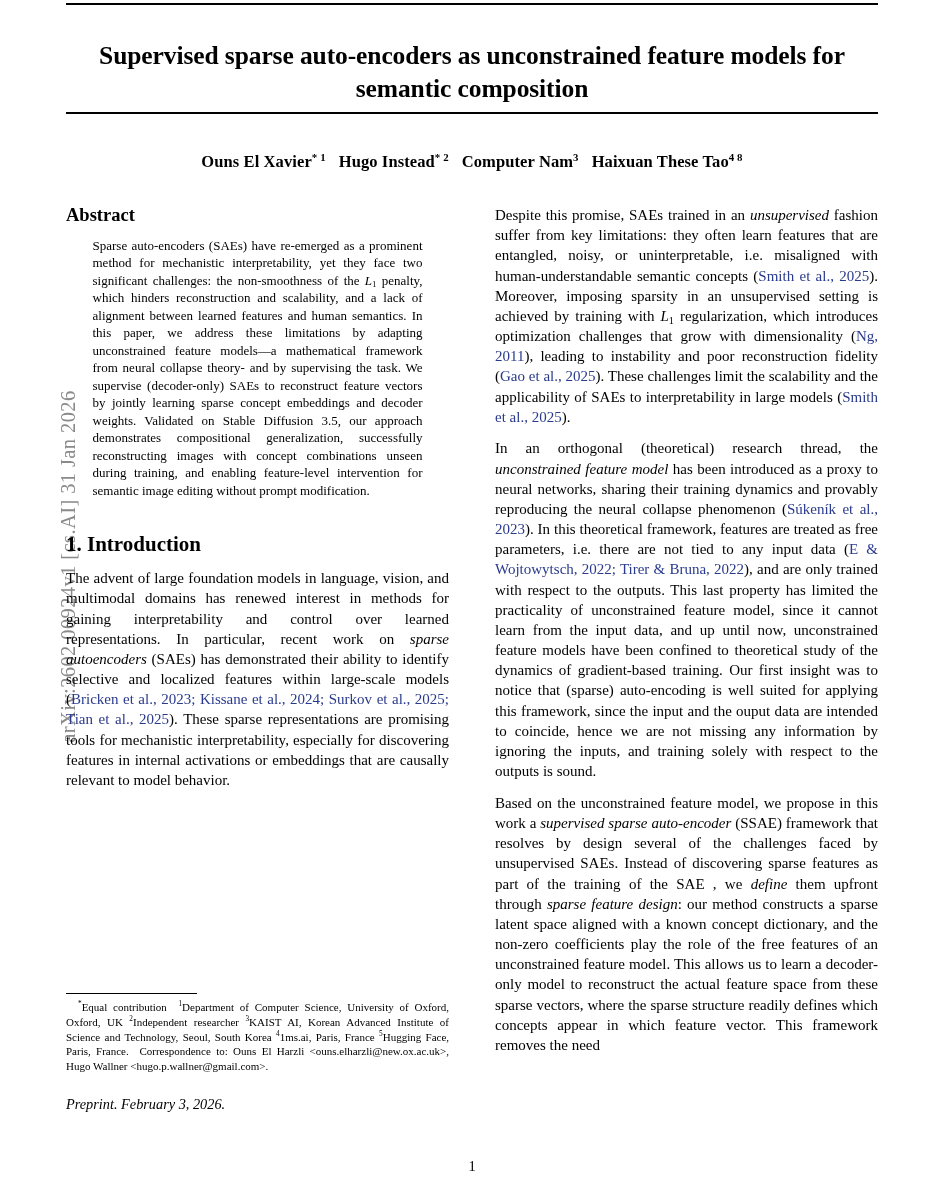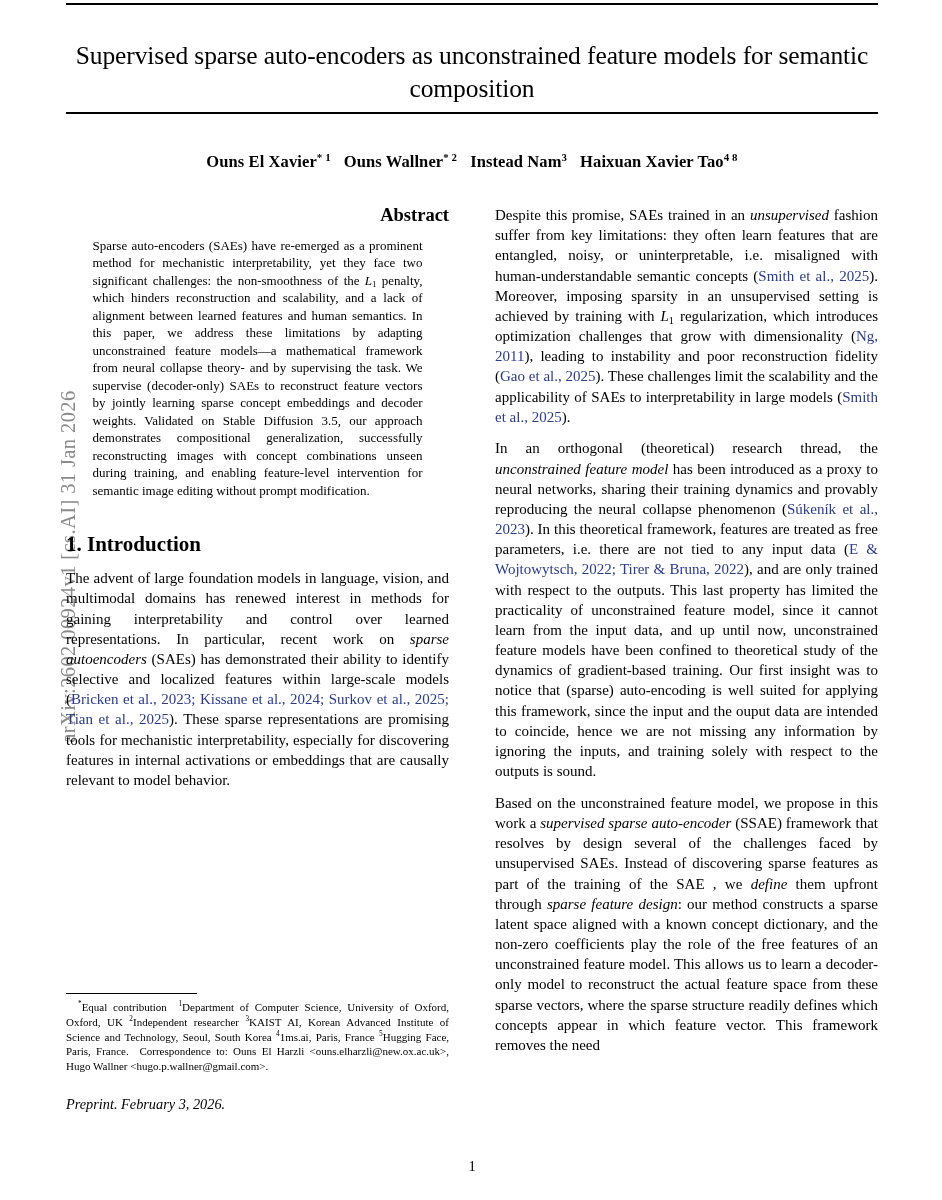--- a/index.html
+++ b/index.html
@@ -51,21 +51,21 @@
   .rule-top { position: absolute; top: 3px; left: 0; }
   .rule-under-title { position: absolute; top: 112px; left: 0; }
 
   .title {
     position: absolute;
     top: 22px;
     left: 0;
     width: 812px;
     text-align: center;
     font-size: 25.5px;
-    font-weight: normal;
+    font-weight: bold;
     line-height: 1.30;
     letter-spacing: -0.1px;
   }
 
   .authors {
     position: absolute;
     top: 152px;
     left: 0;
     width: 812px;
     text-align: center;
@@ -80,21 +80,21 @@
   
   .col {
     position: absolute;
     top: 205px;
     width: 383px;
   }
   .col-left  { left: 0px; }
   .col-right { left: 429px; }
 
   .abstract-head {
-    text-align: right;
+    text-align: left;
     font-size: 18.5px;
     font-weight: bold;
     margin: 0 0 11px 0;
   }
   .abstract-body {
     width: 330px;
     margin: 0 auto;
     font-size: 13px;
     line-height: 1.345;
     text-align: justify;
@@ -168,21 +168,21 @@
 
 <div class="page">
 
   <hr class="rule rule-top">
 
   <h1 class="title">Supervised sparse auto-encoders as unconstrained feature models for semantic composition</h1>
 
   <hr class="rule rule-under-title">
 
   <div class="authors">
-    <span><span>Ouns El Xavier</span><sup>* 1</sup></span><span class="sep"></span><span><span>Ouns Wallner</span><sup>* 2</sup></span><span class="sep"></span><span><span>Instead Nam</span><sup>3</sup></span><span class="sep"></span><span><span>Haixuan Xavier Tao</span><sup>4 8</sup></span>
+    <span><span>Ouns El Xavier</span><sup>* 1</sup></span><span class="sep"></span><span><span>Hugo Instead</span><sup>* 2</sup></span><span class="sep"></span><span><span>Computer Nam</span><sup>3</sup></span><span class="sep"></span><span><span>Haixuan These Tao</span><sup>4 8</sup></span>
   </div>
 
   <div class="col col-left">
 
     <div class="abstract-head">Abstract</div>
 
     <div class="abstract-body"><span>Sparse auto-encoders (SAEs) have re-emerged as a prominent method for mechanistic interpretability, yet they face two significant challenges: the non-smoothness of the </span><span class="math"><span>L</span><sub>1</sub></span><span> penalty, which hinders reconstruction and scalability, and a lack of alignment between learned features and human semantics. In this paper, we address these limitations by adapting unconstrained feature models—a mathematical framework from neural collapse theory- and by supervising the task. We supervise (decoder-only) SAEs to reconstruct feature vectors by jointly learning sparse concept embeddings and decoder weights. Validated on Stable Diffusion 3.5, our approach demonstrates compositional generalization, successfully reconstructing images with concept combinations unseen during training, and enabling feature-level intervention for semantic image editing without prompt modification.</span></div>
 
     <div class="section-head">1. Introduction</div>
 

